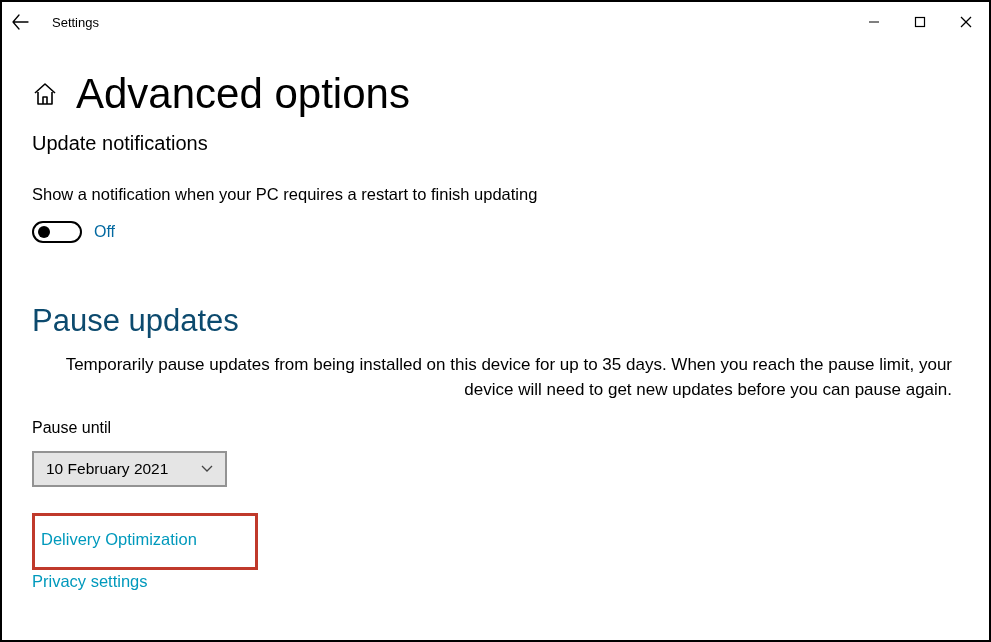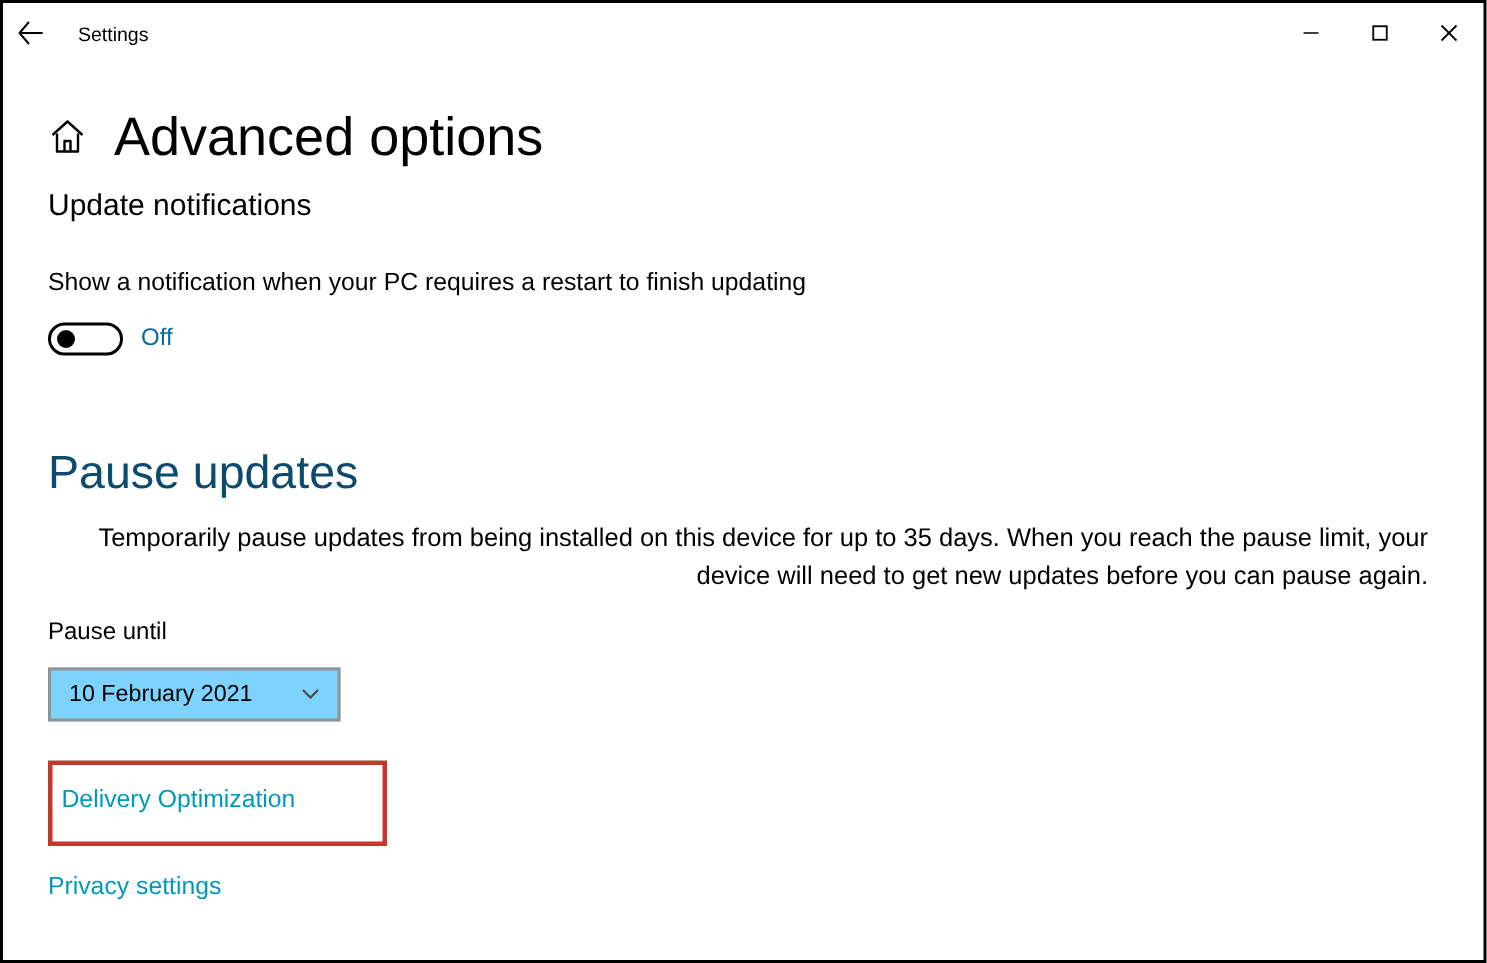--- a/index.html
+++ b/index.html
@@ -55,21 +55,21 @@
     .page-header {
       margin-top: 28px;
       display: flex;
       align-items: center;
       gap: 18px;
     }
     .home-icon {
       display: inline-flex;
     }
     .page-title {
-      font-size: 36px;
+      font-size: 42px;
       font-weight: 400;
       color: #000;
     }
     .section-heading {
       font-size: 20px;
       font-weight: 400;
       color: #000;
       margin-top: 14px;
     }
     .body-text {
@@ -125,21 +125,21 @@
     .pause-label {
       font-size: 16px;
       color: #000;
       margin-top: 16px;
     }
     .select-box {
       margin-top: 14px;
       width: 195px;
       height: 36px;
       border: 2px solid #939393;
-      background: #7dd3fc;
+      background: #e5e5e5;
       display: flex;
       align-items: center;
       justify-content: space-between;
       padding: 0 12px;
       cursor: pointer;
       font-size: 15.5px;
       color: #000;
     }
     
     .link {
@@ -149,21 +149,21 @@
       display: inline-block;
     }
     .highlight-box {
       border: 3px solid #c0392b;
       width: 226px;
       padding: 14px 6px 18px 6px;
       margin-top: 26px;
       display: flex;
     }
     .link2-wrap {
-      margin-top: 18px;
+      margin-top: 2px;
     }
   </style>
 </head>
 <body>
 
 <div class="title-bar">
   <div class="back-arrow">
     <svg width="18" height="18" viewBox="0 0 18 18">
       <path d="M8 2 L2 9 L8 16 M2 9 L17 9" stroke="#000" stroke-width="1.3" fill="none" stroke-linecap="round" stroke-linejoin="round"></path>
     </svg>

